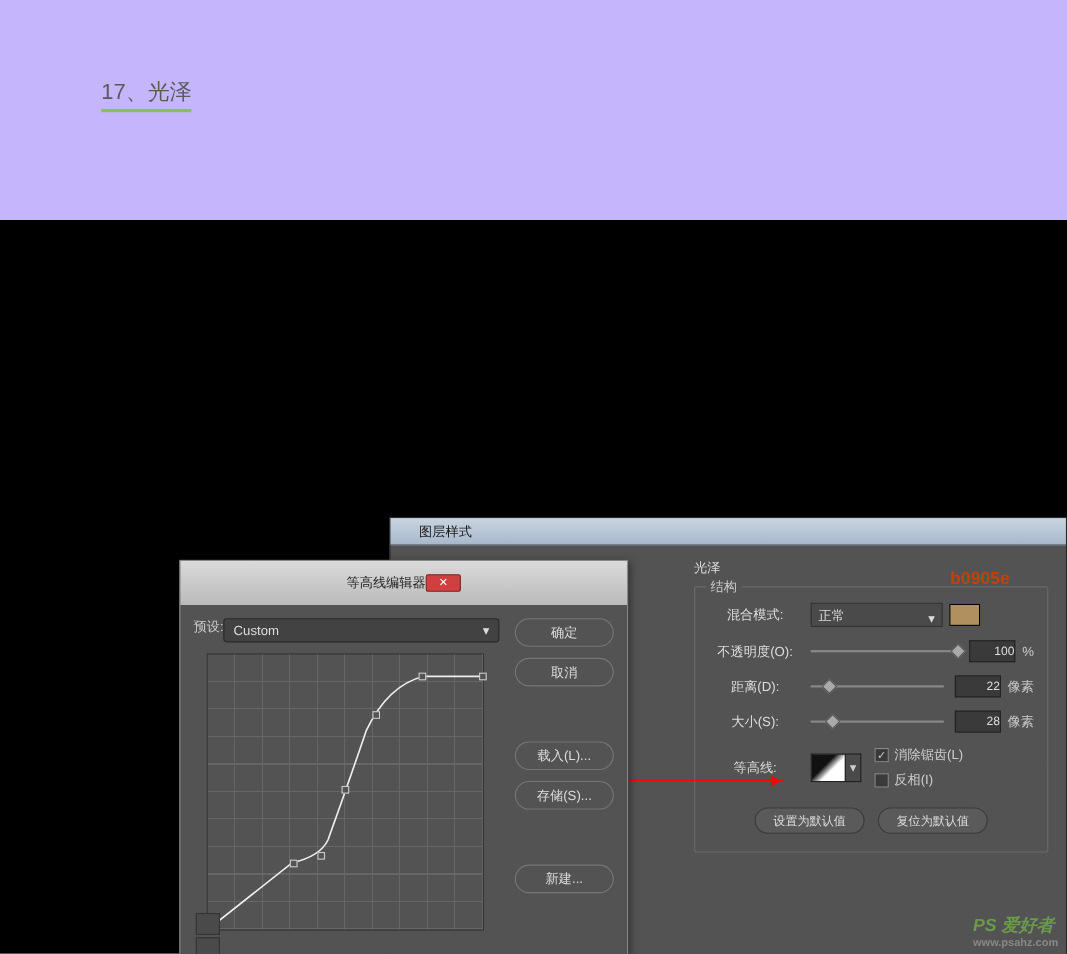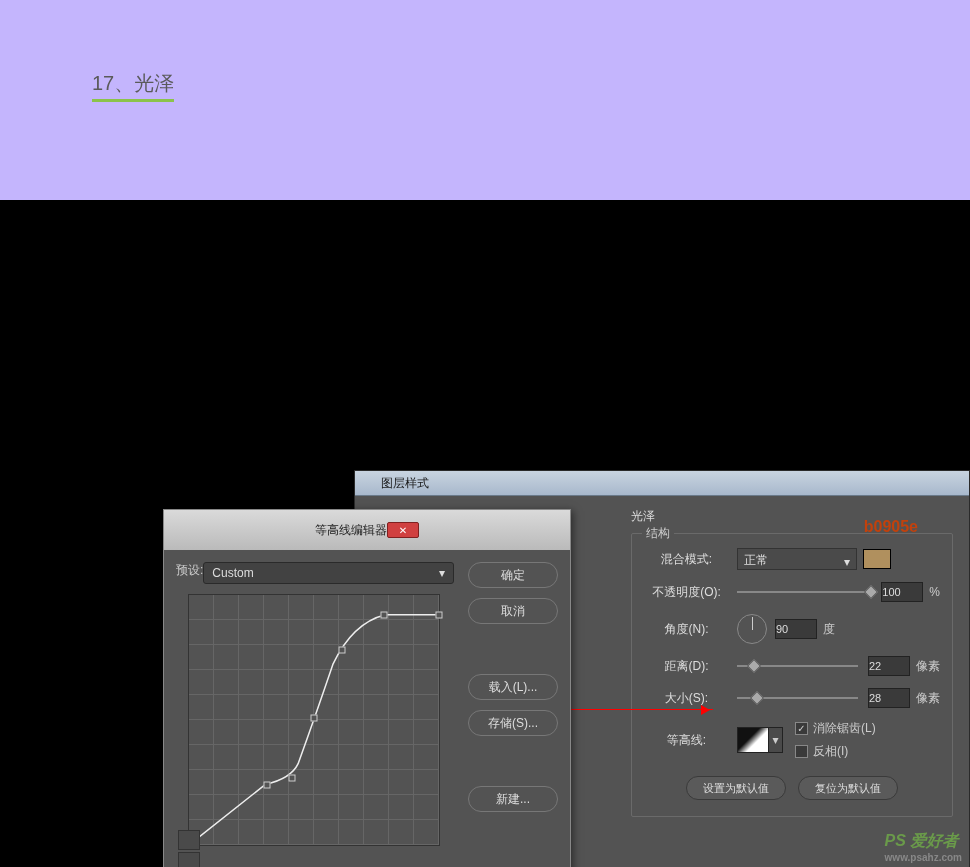--- a/index.html
+++ b/index.html
@@ -14,21 +14,21 @@
 .ls-right { flex: 1; padding: 12px 16px; color: #ccc; font-size: 12px; }
 .ls-section-title { font-size: 12px; color: #ddd; margin-bottom: 8px; }
 .ls-fieldset { border: 1px solid #6a6a6a; border-radius: 2px; padding: 14px 12px 16px; position: relative; }
 .ls-fieldset-label { position: absolute; top: -9px; left: 10px; background: #535353; padding: 0 4px; font-size: 12px; color: #ccc; }
 .ls-row { display: flex; align-items: center; margin-bottom: 12px; font-size: 12px; }
 .ls-label { width: 85px; text-align: center; margin-right: 8px; color: #ddd; }
 .ls-select { flex: 1; max-width: 120px; height: 22px; background: #4a4a4a; border: 1px solid #333; color: #ddd; display: flex; align-items: flex-end; justify-content: space-between; padding: 0 6px; }
 .ls-color-swatch { width: 28px; height: 20px; border: 1px solid #000; margin-left: 6px; }
 .ls-slider-track { flex: 1; max-width: 135px; height: 2px; background: #888; position: relative; margin-right: 10px; }
 .ls-slider-thumb { position: absolute; top: -4px; width: 10px; height: 10px; background: #aaa; border: 1px solid #555; transform: rotate(45deg); }
-.ls-num-input { width: 42px; height: 20px; background: #3a3a3a; border: 1px solid #222; color: #ddd; text-align: left; font-size: 11px; }
+.ls-num-input { width: 42px; height: 20px; background: #3a3a3a; border: 1px solid #222; color: #ddd; text-align: right; font-size: 11px; }
 .ls-unit { margin-left: 6px; color: #ccc; }
 .angle-dial { width: 30px; height: 30px; border: 1px solid #888; border-radius: 50%; position: relative; margin-right: 8px; }
 .angle-dial::after { content: ''; position: absolute; width: 1px; height: 13px; background: #ccc; left: 50%; top: 2px; transform-origin: bottom center; }
 .contour-thumb { width: 32px; height: 26px; background: linear-gradient(135deg, #111 40%, #fff 60%); border: 1px solid #222; position: relative; }
 .contour-dd { width: 14px; height: 26px; background: #4a4a4a; border: 1px solid #222; border-left: none; display: flex; align-items: center; justify-content: center; }
 .ls-checkbox { width: 13px; height: 13px; border: 1px solid #888; background: #3a3a3a; margin-right: 5px; display: flex; align-items: center; justify-content: center; font-size: 10px; color: #ccc; }
 .ls-btn { height: 24px; background: #5a5a5a; border: 1px solid #3a3a3a; border-radius: 12px; color: #ddd; font-size: 11px; padding: 0 16px; display: inline-flex; align-items: center; }
 .ls-btn-row { display: flex; gap: 12px; margin-top: 16px; justify-content: center; }
 .annotation { color: #c2410c; font-size: 16px; font-weight: bold; }
 .anno-color { position: absolute; right: 52px; top: 318px; }
@@ -85,26 +85,20 @@
 
           <div class="ls-row">
             <span class="ls-label">不透明度(O):</span>
             <div class="ls-slider-track">
                 <div class="ls-slider-thumb" style="left:calc(100% - 5px)"></div>
               </div>
             <input class="ls-num-input" value="100" style="">
             <span class="ls-unit">%</span>
           </div>
 
-          <div class="ls-row">
-            <span class="ls-label">角度(N):</span>
-            <div class="angle-dial"></div>
-            <input class="ls-num-input" value="90" style="">
-            <span class="ls-unit">度</span>
-          </div>
 
           <div class="ls-row">
             <span class="ls-label">距离(D):</span>
             <div class="ls-slider-track">
                 <div class="ls-slider-thumb" style="left:10%"></div>
               </div>
             <input class="ls-num-input" value="22" style="">
             <span class="ls-unit">像素</span>
           </div>
 

